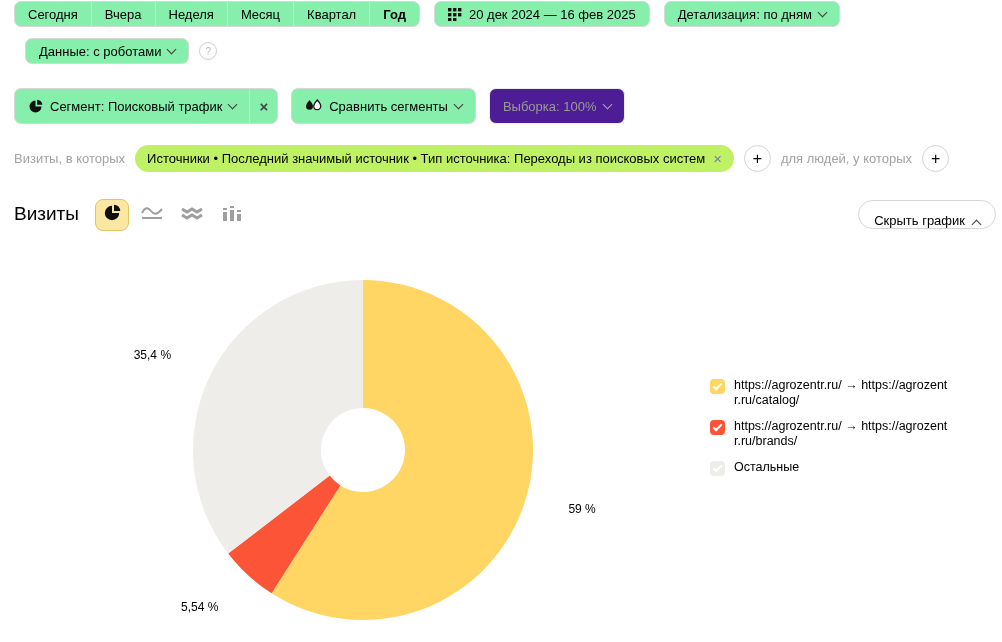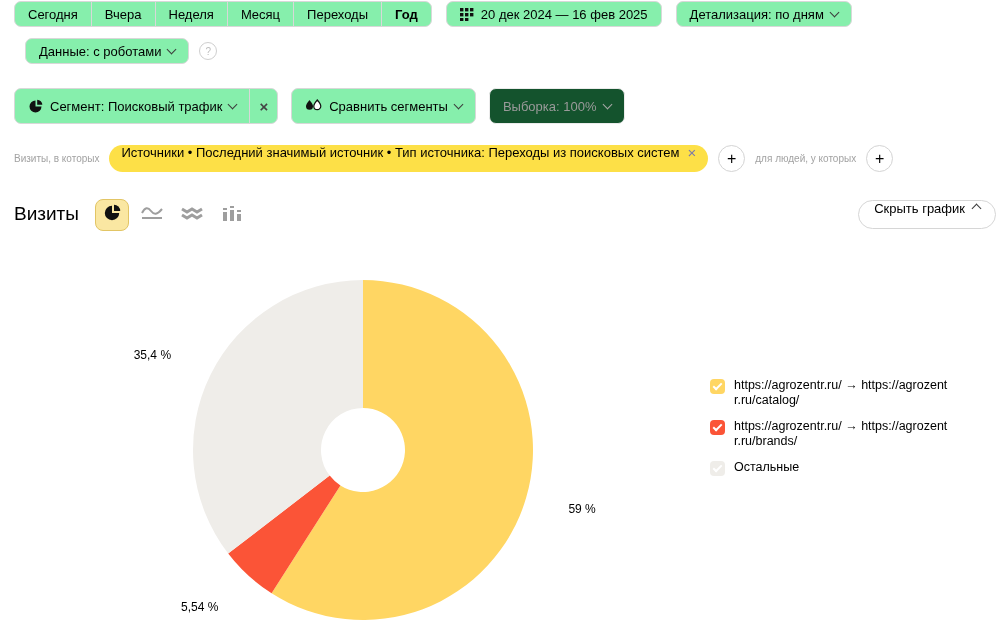--- a/index.html
+++ b/index.html
@@ -12,36 +12,36 @@
   .btn-group{display:flex;}
   .btn-group .btn{border-radius:0;margin-left:-1px;}
   .btn-group .btn:first-child{border-radius:7px 0 0 7px;margin-left:0;}
   .btn-group .btn:last-child{border-radius:0 7px 7px 0;font-weight:bold;}
   .btn .chev{margin-left:7px;}
   .chev{display:inline-block;width:6px;height:6px;border-right:1.5px solid #3c3c3c;
         border-bottom:1.5px solid #3c3c3c;transform:rotate(45deg);margin-top:-3px;}
   .chev.up{transform:rotate(-135deg);margin-top:4px;}
   .chev.dim{border-color:#a8a8a8;}
   .tall{height:36px;}
-  .btn.disabled{background:#14532d;border-color:#ebebeb;color:#9a9a9a;cursor:default;}
+  .btn.disabled{background:#4c1d95;border-color:#ebebeb;color:#9a9a9a;cursor:default;}
   .icon-left{margin-right:7px;display:inline-flex;}
   .help{width:16px;height:16px;border-radius:50%;border:1px solid #cfcfcf;color:#bdbdbd;
         font-size:10px;display:inline-flex;align-items:center;justify-content:center;cursor:pointer;}
-  .gray-label{color:#a2a2a2;font-size:10px;white-space:nowrap;}
-  .chip{display:inline-flex;align-items:flex-start;height:27px;padding:0 12px;border-radius:14px;
-        background:#fde047;font-size:13px;white-space:nowrap;cursor:pointer;}
+  .gray-label{color:#a2a2a2;font-size:13px;white-space:nowrap;}
+  .chip{display:inline-flex;align-items:center;height:27px;padding:0 12px;border-radius:14px;
+        background:#bef264;font-size:13px;white-space:nowrap;cursor:pointer;}
   .chip .x{margin-left:8px;color:#7d7aa8;font-size:15px;line-height:1;cursor:pointer;}
   .plus{width:27px;height:27px;border-radius:50%;border:1px solid #d4d4d4;background:#fff;
         display:inline-flex;align-items:center;justify-content:center;font-size:16px;cursor:pointer;}
   .metric-title{position:absolute;left:14px;top:203px;font-size:19px;font-weight:500;}
   .icon-row{position:absolute;left:95px;top:199px;display:flex;align-items:center;gap:6px;}
   .icon-btn{width:34px;height:32px;border-radius:8px;display:flex;align-items:center;
             justify-content:center;cursor:pointer;box-sizing:border-box;}
   .icon-btn.selected{background:#fae7a2;border:1px solid #e2c565;}
-  .pill{position:absolute;right:6px;top:200px;height:29px;display:inline-flex;align-items:flex-start;
+  .pill{position:absolute;right:6px;top:200px;height:29px;display:inline-flex;align-items:flex-end;
         padding:0 15px;border:1px solid #d6d6d6;border-radius:15px;background:#fff;
         font-size:13px;cursor:pointer;box-sizing:border-box;}
   .pill .chev{margin-left:8px;}
   #donut-svg{position:absolute;left:0;top:258px;}
   #legend{position:absolute;left:710px;top:378px;}
   .legend-item{display:flex;gap:9px;margin-bottom:11px;cursor:pointer;}
   .cb{width:15px;height:15px;border-radius:4px;flex:none;margin-top:1px;position:relative;}
   .cb .tick{position:absolute;left:3px;top:4px;width:7px;height:3px;
             border-left:2px solid #fff;border-bottom:2px solid #fff;transform:rotate(-45deg);}
   .legend-text{font-size:12.5px;line-height:15px;max-width:220px;word-break:break-all;}
@@ -50,21 +50,21 @@
 </style>
 </head>
 <body>
 
 <div class="row" style="top:1px;left:14px;gap:14px;">
   <div class="btn-group" id="period-group">
       <button class="btn">Сегодня</button>
       <button class="btn">Вчера</button>
       <button class="btn">Неделя</button>
       <button class="btn">Месяц</button>
-      <button class="btn">Переходы</button>
+      <button class="btn">Квартал</button>
       <button class="btn">Год</button>
     </div>
   <button class="btn">
     <span class="icon-left">
       <svg width="14" height="14">
           <g fill="#111">
         <rect x="0" y="1" width="3.4" height="3.4"></rect>
             <rect x="5" y="1" width="3.4" height="3.4"></rect>
             <rect x="10" y="1" width="3.4" height="3.4"></rect>
         <rect x="0" y="6" width="3.4" height="3.4"></rect>

